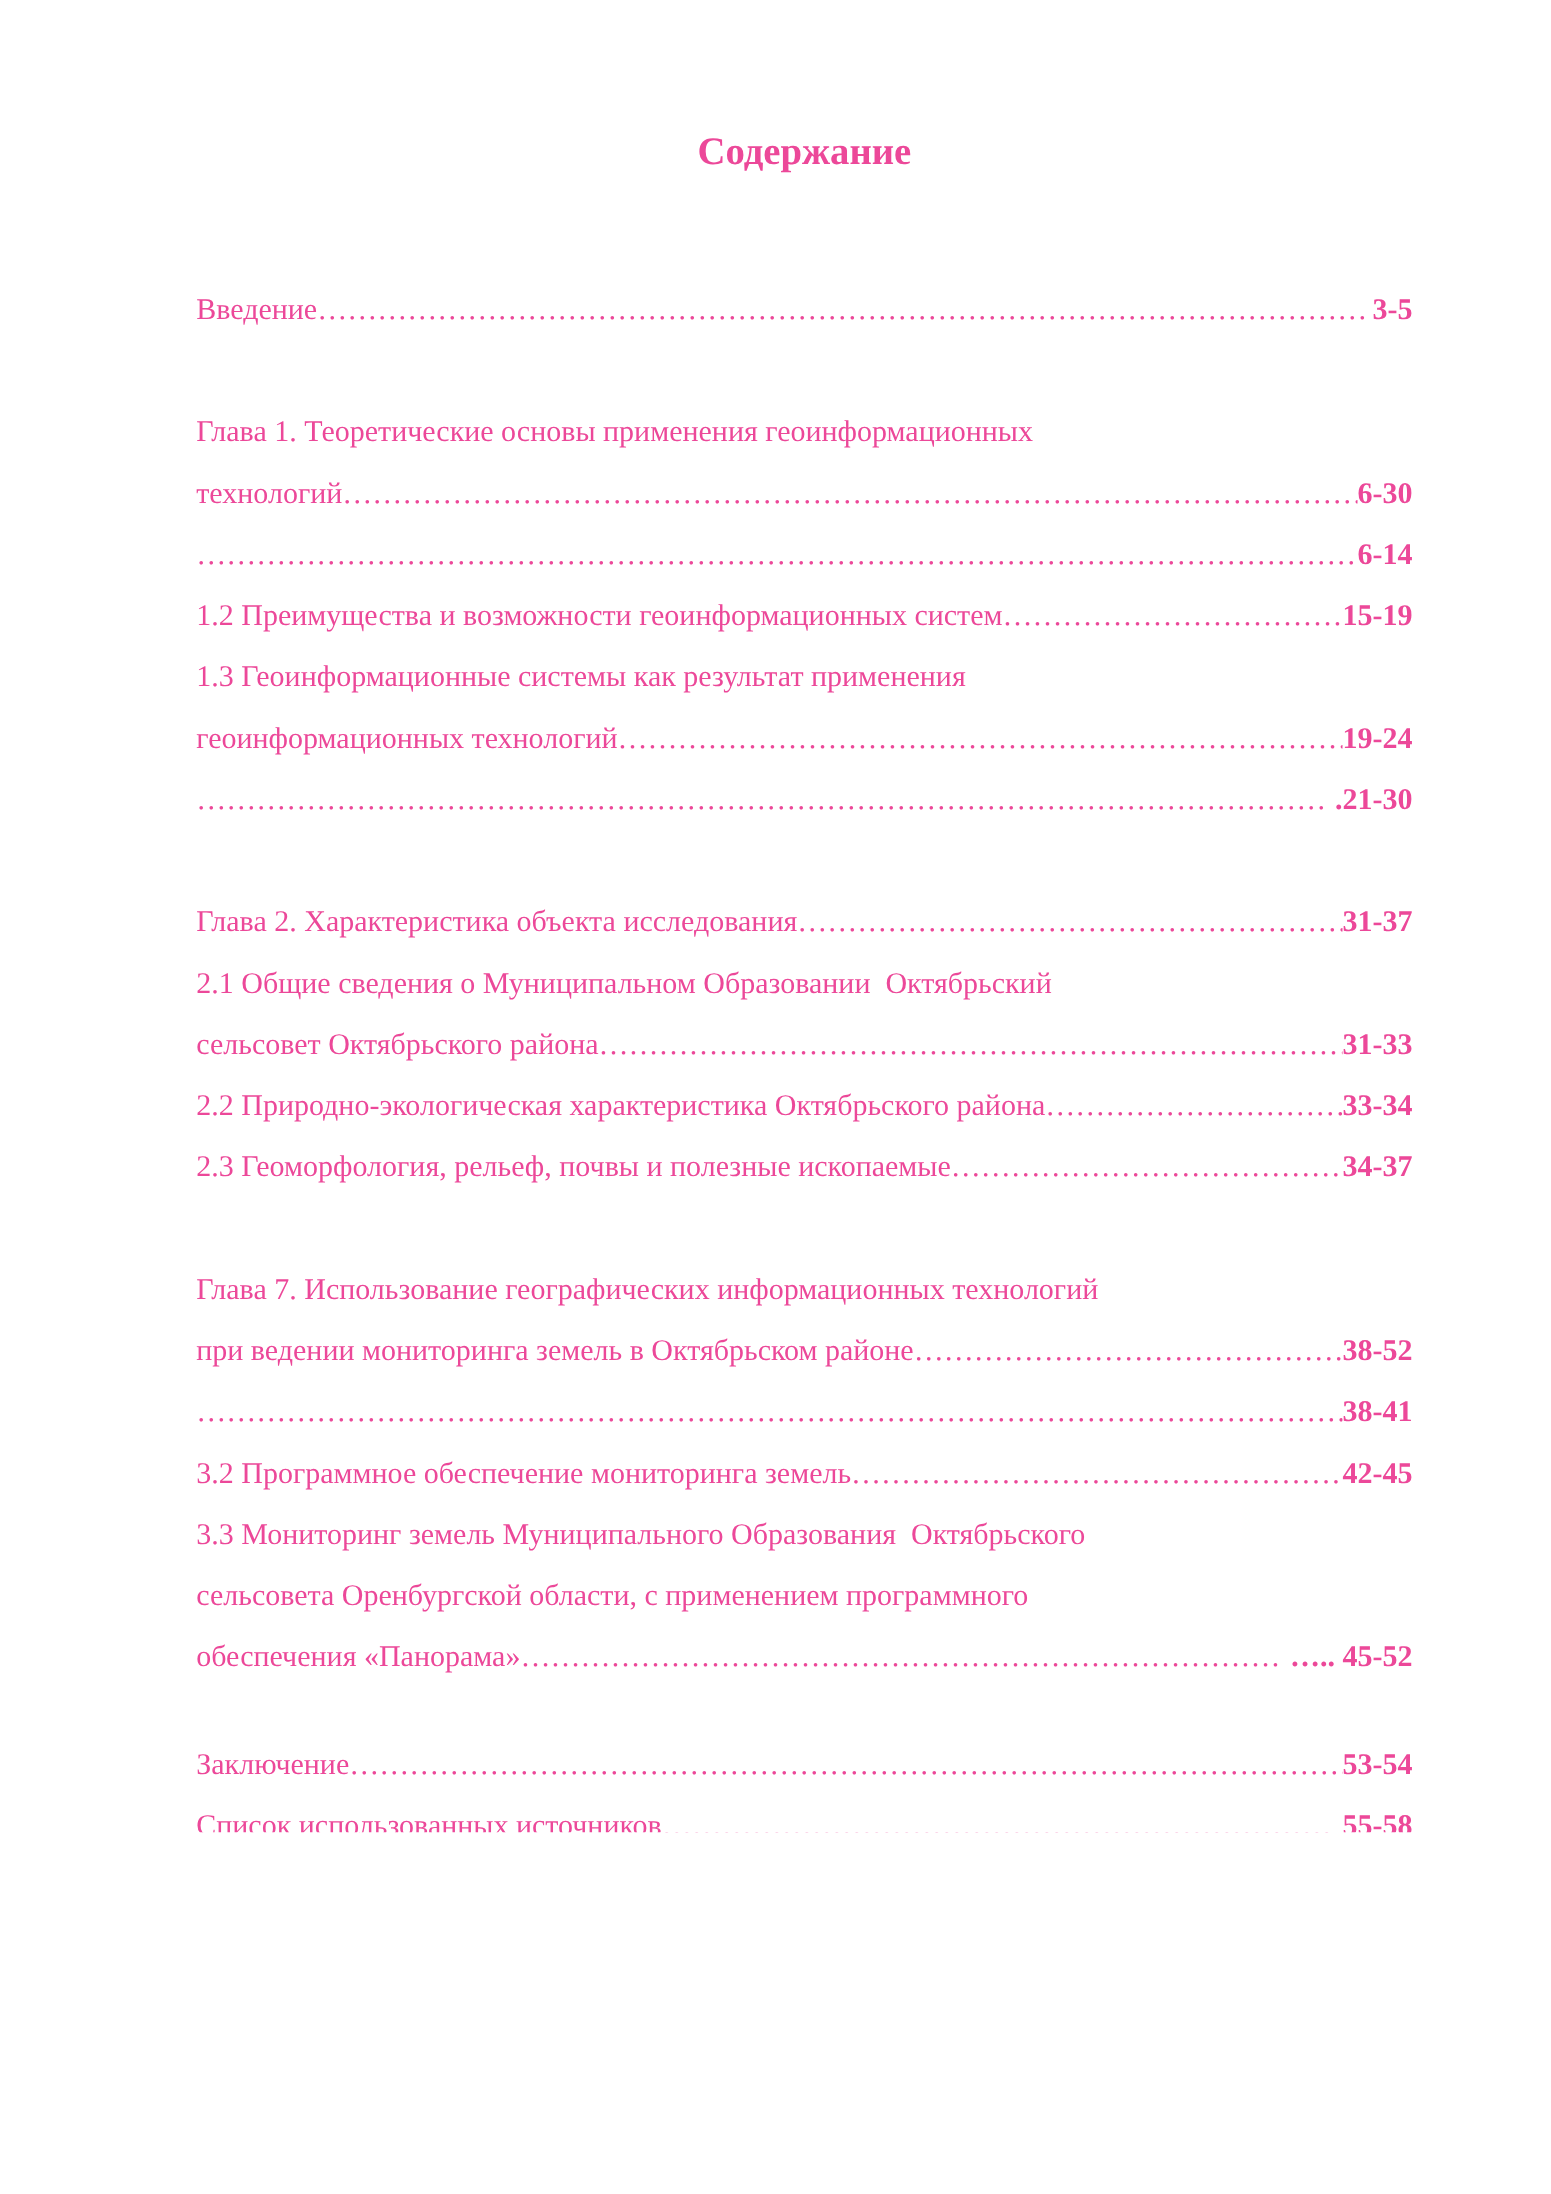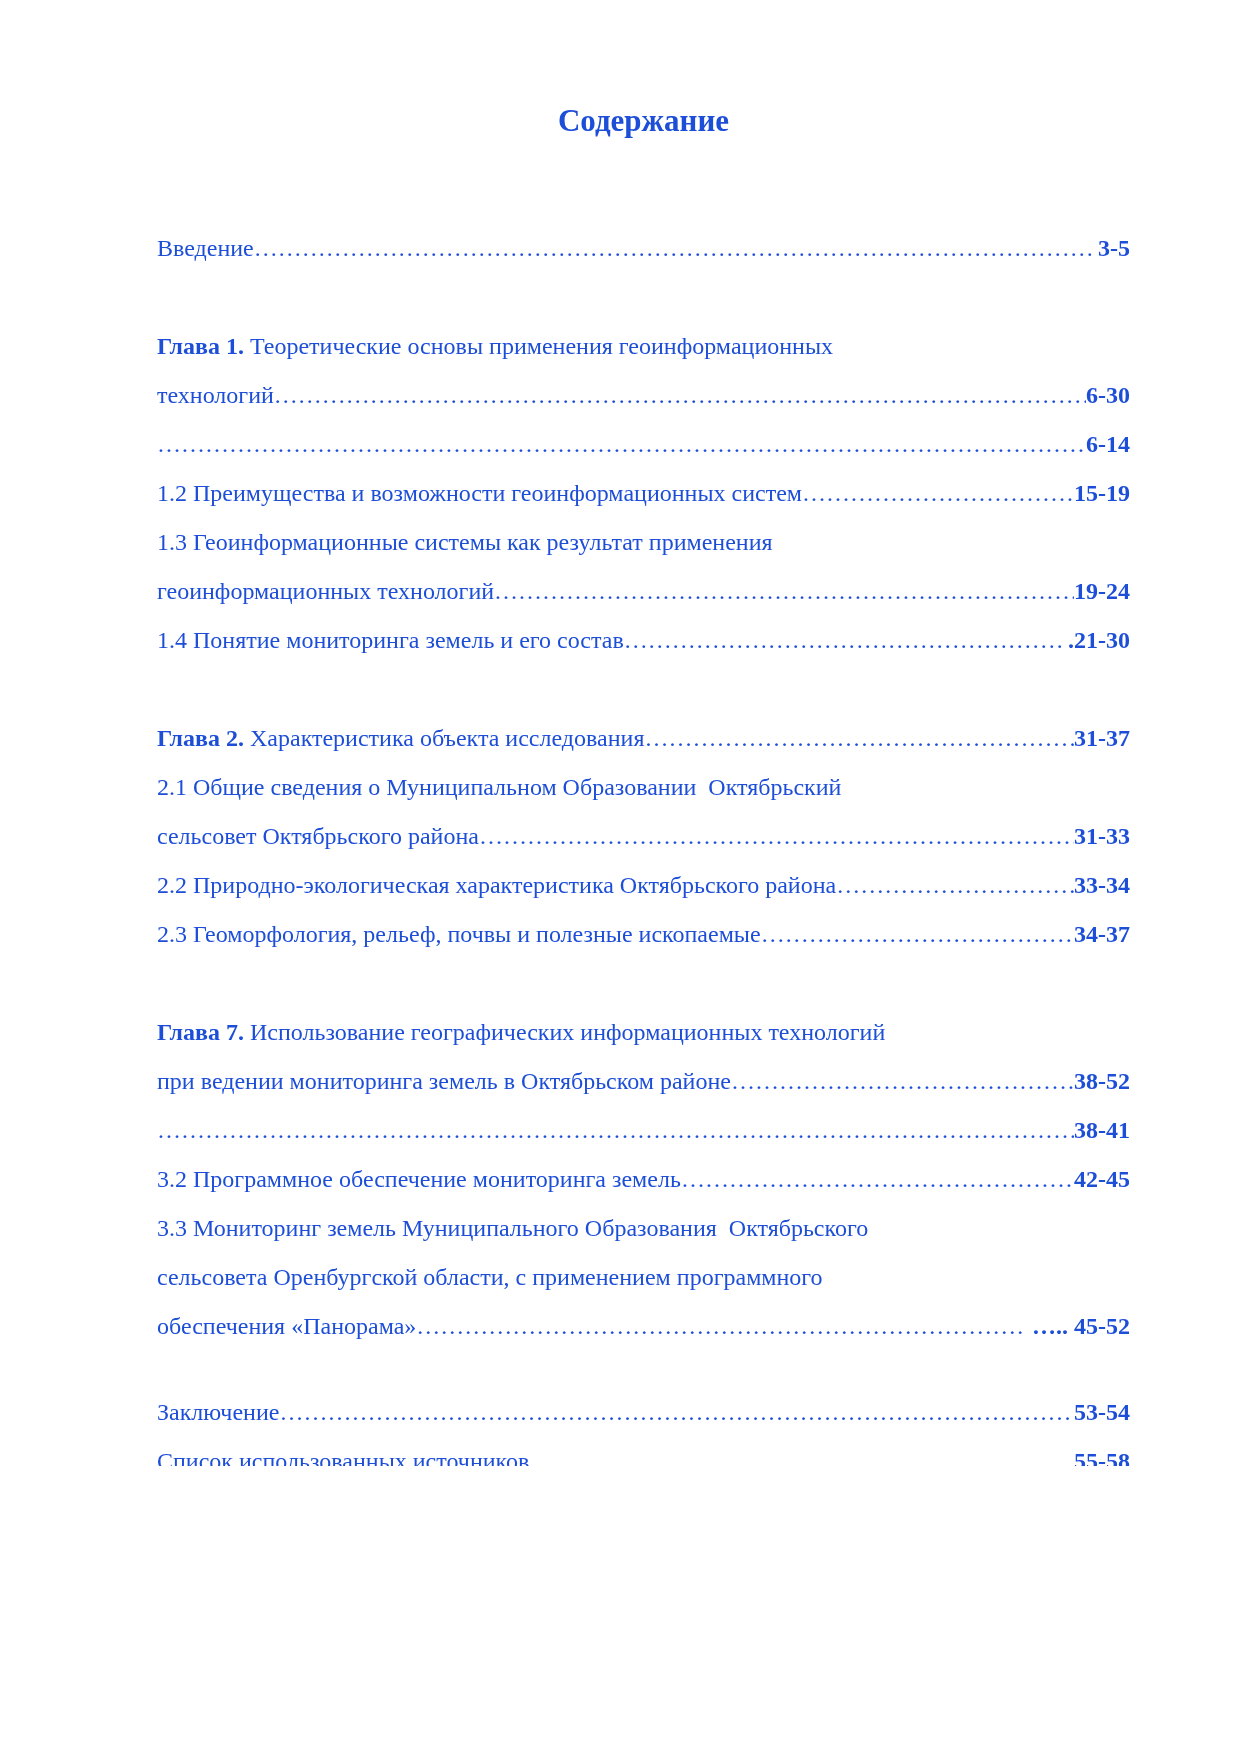--- a/index.html
+++ b/index.html
@@ -1,19 +1,19 @@
 <!DOCTYPE html>
 <html lang="ru"><head>
 <meta charset="utf-8">
 <style>
   html,body{margin:0;padding:0;background:#ffffff;}
   .page{
     position:relative;
     width:1241px;height:1466px;
-    background:#ffffff;color:#1d4ed8;
+    background:#ffffff;color:#ec4899;
     font-family:"Liberation Serif", serif;
     overflow:hidden;
   }
   .content{
     position:absolute;
     left:157px;right:111px;top:100px;
   }
   .doc-title{
     text-align:center;
     font-weight:bold;
@@ -22,21 +22,21 @@
     margin:0 0 82px 0;
   }
   .toc-line{
     display:flex;
     align-items:flex-start;
     font-size:24px;
     line-height:49px;
     height:49px;
     white-space:pre;
   }
-  .toc-line .b{font-weight:bold;white-space:pre;}
+  .toc-line .b{font-weight:normal;white-space:pre;}
   .toc-line .t{white-space:pre;}
   .toc-line .leader{
     flex:1 1 auto;
     overflow:hidden;
     white-space:nowrap;
     min-width:0;
   }
   .toc-line .pages{white-space:pre;font-weight:bold;}
   .footer-page-number{
     position:absolute;
@@ -52,21 +52,21 @@
   <div class="content">
     <div class="doc-title">Содержание</div>
     <div>
         <div class="toc-line"><span class="t">Введение</span><span class="leader"><span class="dots">………………………………………………………………………………………………………………………………………………………………</span></span><span class="pages"> 3-5</span></div>
         <div class="toc-line" style="margin-top: 49px;"><span class="b">Глава 1.</span><span class="t"> Теоретические основы применения геоинформационных</span></div>
         <div class="toc-line"><span class="t">технологий</span><span class="leader"><span class="dots">………………………………………………………………………………………………………………………………………………………………</span></span><span class="pages">6-30</span></div>
         <div class="toc-line"><span class="leader"><span class="dots">………………………………………………………………………………………………………………………………………………………………</span></span><span class="pages">6-14</span></div>
         <div class="toc-line"><span class="t">1.2 Преимущества и возможности геоинформационных систем</span><span class="leader"><span class="dots">………………………………………………………………………………………………………………………………………………………………</span></span><span class="pages">15-19</span></div>
         <div class="toc-line"><span class="t">1.3 Геоинформационные системы как результат применения</span></div>
         <div class="toc-line"><span class="t">геоинформационных технологий</span><span class="leader"><span class="dots">………………………………………………………………………………………………………………………………………………………………</span></span><span class="pages">19-24</span></div>
-        <div class="toc-line"><span class="t">1.4 Понятие мониторинга земель и его состав</span><span class="leader"><span class="dots">………………………………………………………………………………………………………………………………………………………………</span></span><span class="pages"> .21-30</span></div>
+        <div class="toc-line"><span class="leader"><span class="dots">………………………………………………………………………………………………………………………………………………………………</span></span><span class="pages"> .21-30</span></div>
         <div class="toc-line" style="margin-top: 49px;"><span class="b">Глава 2.</span><span class="t"> Характеристика объекта исследования</span><span class="leader"><span class="dots">………………………………………………………………………………………………………………………………………………………………</span></span><span class="pages">31-37</span></div>
         <div class="toc-line"><span class="t">2.1 Общие сведения о Муниципальном Образовании  Октябрьский</span></div>
         <div class="toc-line"><span class="t">сельсовет Октябрьского района</span><span class="leader"><span class="dots">………………………………………………………………………………………………………………………………………………………………</span></span><span class="pages">31-33</span></div>
         <div class="toc-line"><span class="t">2.2 Природно-экологическая характеристика Октябрьского района</span><span class="leader"><span class="dots">………………………………………………………………………………………………………………………………………………………………</span></span><span class="pages">33-34</span></div>
         <div class="toc-line"><span class="t">2.3 Геоморфология, рельеф, почвы и полезные ископаемые</span><span class="leader"><span class="dots">………………………………………………………………………………………………………………………………………………………………</span></span><span class="pages">34-37</span></div>
         <div class="toc-line" style="margin-top: 49px;"><span class="b">Глава 7.</span><span class="t"> Использование географических информационных технологий</span></div>
         <div class="toc-line"><span class="t">при ведении мониторинга земель в Октябрьском районе</span><span class="leader"><span class="dots">………………………………………………………………………………………………………………………………………………………………</span></span><span class="pages">38-52</span></div>
         <div class="toc-line"><span class="leader"><span class="dots">………………………………………………………………………………………………………………………………………………………………</span></span><span class="pages">38-41</span></div>
         <div class="toc-line"><span class="t">3.2 Программное обеспечение мониторинга земель</span><span class="leader"><span class="dots">………………………………………………………………………………………………………………………………………………………………</span></span><span class="pages">42-45</span></div>
         <div class="toc-line"><span class="t">3.3 Мониторинг земель Муниципального Образования  Октябрьского</span></div>

